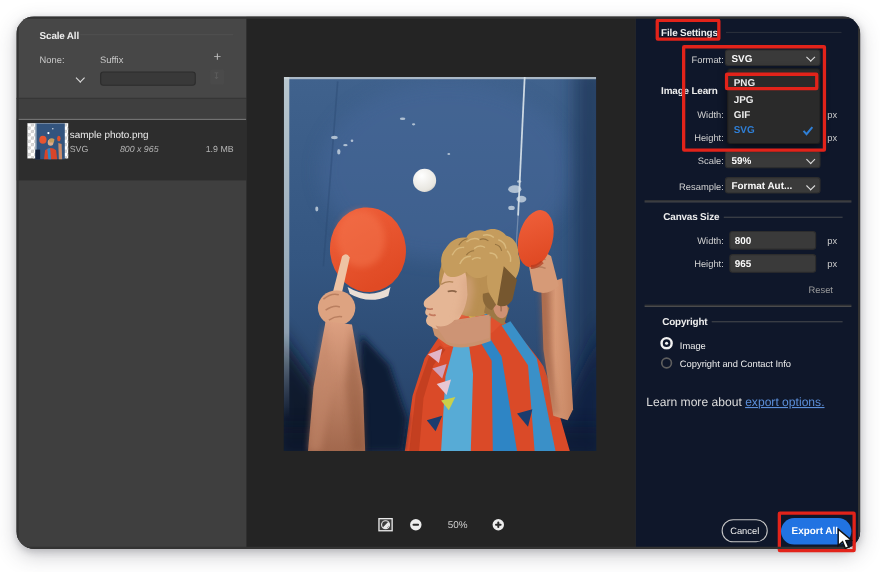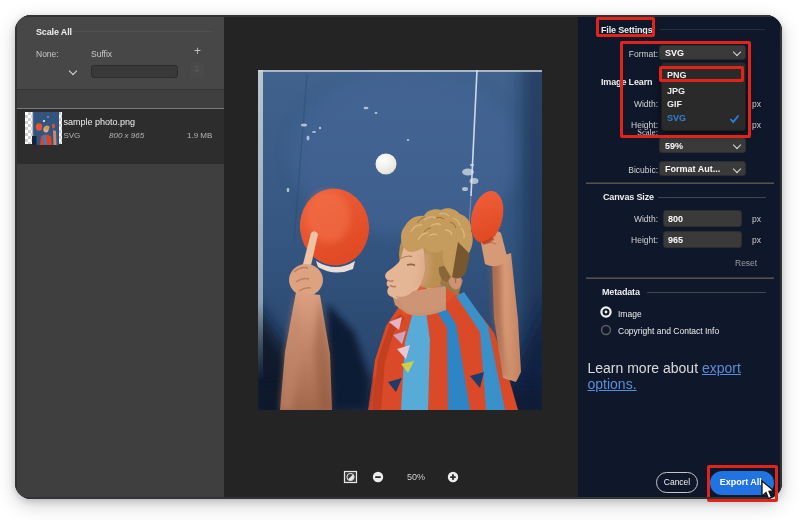--- a/index.html
+++ b/index.html
@@ -268,59 +268,59 @@
     <div class="inbox" style="left:81px; top:29.5px; width:87px; height:15.5px;"></div>
     <div class="abs rval" style="left:87px; top:33px;">SVG</div>
     <div class="chev" style="left:156px; top:34px;"></div>
 
     <div class="abs hdr" style="left:23px; top:61.5px;">Image Learn</div>
     <div class="rlbl" style="left:20px; top:83.5px; width:60px;">Width:</div>
     <div class="abs lbl" style="left:174px; top:83.5px;">px</div>
     <div class="rlbl" style="left:20px; top:104.5px; width:60px;">Height:</div>
     <div class="abs lbl" style="left:174px; top:104.5px;">px</div>
 
-    <div class="rlbl" style="left:20px; top:112px; width:60px;font-family:Liberation Serif, serif;">Scale:</div>
+    <div class="rlbl" style="left:20px; top:126px; width:60px;">Scale:</div>
     <div class="inbox" style="left:81px; top:122px; width:87px; height:15.5px;"></div>
     <div class="abs rval" style="left:87px; top:125.5px;">59%</div>
     <div class="chev" style="left:156px; top:127px;"></div>
 
-    <div class="rlbl" style="left:20px; top:149.5px; width:60px;">Bicubic:</div>
+    <div class="rlbl" style="left:20px; top:149.5px; width:60px;">Resample:</div>
     <div class="inbox" style="left:81px; top:145.5px; width:87px; height:15.5px;"></div>
     <div class="abs rval" style="left:87px; top:149px;">Format Aut...</div>
     <div class="chev" style="left:156px; top:150.5px;"></div>
 
     <div class="sep" style="left:8px; top:167px; width:188px;"></div>
 
     <div class="abs hdr" style="left:25px; top:177px;">Canvas Size</div>
     <div class="hline" style="left:80px; top:182px; width:108px;"></div>
     <div class="rlbl" style="left:20px; top:198.5px; width:60px;">Width:</div>
     <div class="inbox" style="left:85px; top:195px; width:79px; height:16.5px;"></div>
     <div class="abs rval" style="left:90px; top:198.5px;">800</div>
     <div class="abs lbl" style="left:174px; top:198.5px;">px</div>
     <div class="rlbl" style="left:20px; top:220px; width:60px;">Height:</div>
     <div class="inbox" style="left:85px; top:216px; width:79px; height:17px;"></div>
     <div class="abs rval" style="left:90px; top:220px;">965</div>
     <div class="abs lbl" style="left:174px; top:220px;">px</div>
     <div class="abs" style="left:157px; top:242.5px; color:#9d9d9d; font-size:8.5px;">Reset</div>
 
     <div class="sep" style="left:8px; top:262px; width:188px;"></div>
 
-    <div class="abs hdr" style="left:24px; top:272px;">Metadata</div>
+    <div class="abs hdr" style="left:24px; top:272px;">Copyright</div>
     <div class="hline" style="left:69px; top:277px; width:119px;"></div>
     <svg class="abs" style="left:22px; top:291px;" width="12" height="12" viewBox="0 0 12 12">
       <circle cx="6" cy="6" r="4.6" fill="none" stroke="#f2f2f2" stroke-width="2.2"></circle>
       <circle cx="6" cy="6" r="1.4" fill="#f2f2f2"></circle>
     </svg>
     <div class="abs" style="left:40px; top:293.5px; color:#ececec; font-size:8.5px;">Image</div>
     <svg class="abs" style="left:22px; top:308.5px;" width="12" height="12" viewBox="0 0 12 12">
       <circle cx="6" cy="6" r="4.4" fill="none" stroke="#5e5e5e" stroke-width="1.5"></circle>
     </svg>
     <div class="abs" style="left:40px; top:310.5px; color:#ececec; font-size:8.5px;">Copyright and Contact Info</div>
 
-    <div class="abs" style="left:9.5px; top:344.5px; color:#dcdcdc; font-size:14px;">Learn more about
+    <div class="abs" style="left:9.5px; top:344.5px; color:#dcdcdc; font-size:11px;">Learn more about
       <span style="color:#5b8ed8; text-decoration:underline;">export options.</span></div>
 
     <div class="abs" style="left:78px; top:457px; width:42px; height:20.5px; border:1.5px solid #c6c6c6; border-radius:11px; color:#f0f0f0; font-size:8.5px; text-align:center; line-height:18px;">Cancel</div>
     <div class="abs" style="left:132px; top:455.5px; width:64px; height:24px; background:#2173e2; border-radius:12px; color:#fff; font-weight:bold; font-size:9px; text-align:center; line-height:23px;">Export All.</div>
 
     <div class="abs" style="left:83px; top:46.5px; width:85px; height:69.5px; background:#2a2a2a; border:1px solid #1e1e1e; border-radius:3px; box-shadow:0 3px 8px rgba(0,0,0,.5); z-index:30;">
       <div class="abs" style="left:5px; top:7px; color:#ececec; font-size:9px; font-weight:bold;">PNG</div>
       <div class="abs" style="left:5px; top:23.5px; color:#ececec; font-size:9px; font-weight:bold;">JPG</div>
       <div class="abs" style="left:5px; top:36.5px; color:#ececec; font-size:9px; font-weight:bold;">GIF</div>
       <div class="abs" style="left:5px; top:50px; color:#2f7fd6; font-size:9px; font-weight:bold;">SVG</div>

